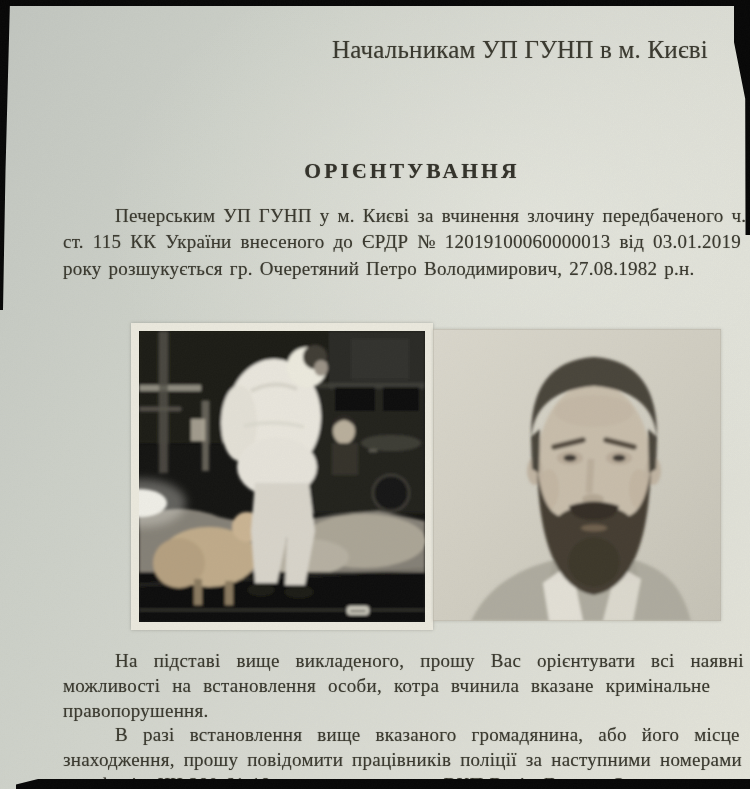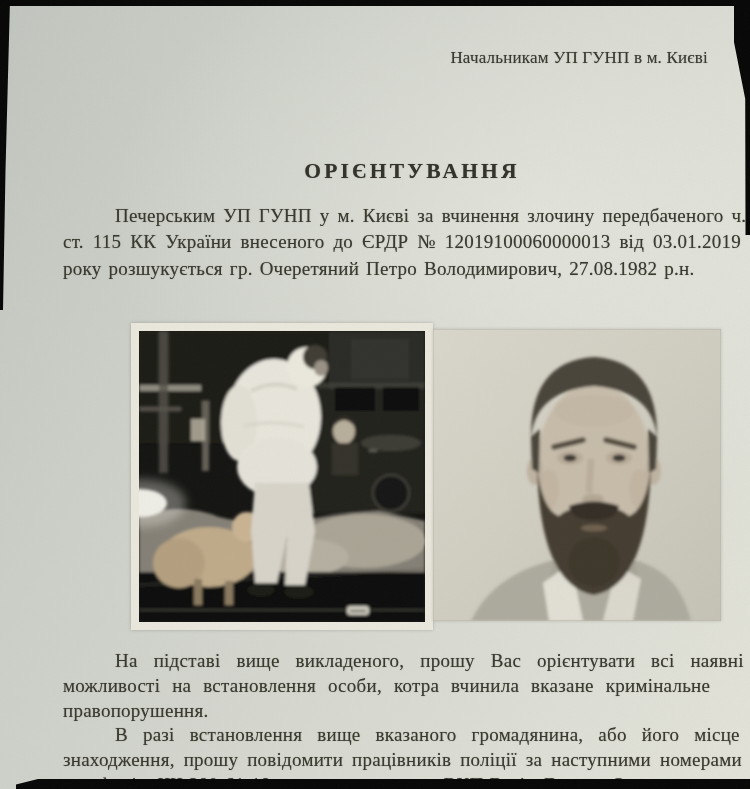--- a/index.html
+++ b/index.html
@@ -16,21 +16,21 @@
   }
   
   .bar{position:absolute;background:#070707;}
   .bar-top{left:0;top:0;width:750px;height:6px;}
   .bar-bottom{left:16px;top:779px;width:734px;height:10px;clip-path:polygon(0 55%,3% 0,100% 0,100% 100%,0 100%);}
   .bar-left{left:0;top:0;width:10px;height:310px;clip-path:polygon(0 0,100% 0,55% 55%,30% 100%,0 100%);}
   .bar-right{right:0;top:0;width:16px;height:235px;clip-path:polygon(0 0,100% 0,100% 100%,72% 100%,70% 42%,0 18%);}
 
   .ink{color:#3a392f;text-shadow:0 0 1px rgba(58,57,47,.5);}
   .recipient{
-    position:absolute;top:48px;right:42px;font-size:17px;letter-spacing:.2px;
+    position:absolute;top:36px;right:42px;font-size:25px;letter-spacing:.2px;
   }
   .doc-title{
     position:absolute;top:159px;left:37px;right:-37px;text-align:center;
     font-size:21.5px;font-weight:bold;letter-spacing:3.2px;color:#33322a;
     text-shadow:0 0 1px rgba(51,50,42,.55);
   }
   .textblock{position:absolute;left:63px;width:697px;}
   .tb1{top:203px;}
   .tb2{top:649px;}
   .tb1 .line{line-height:26.4px;}

